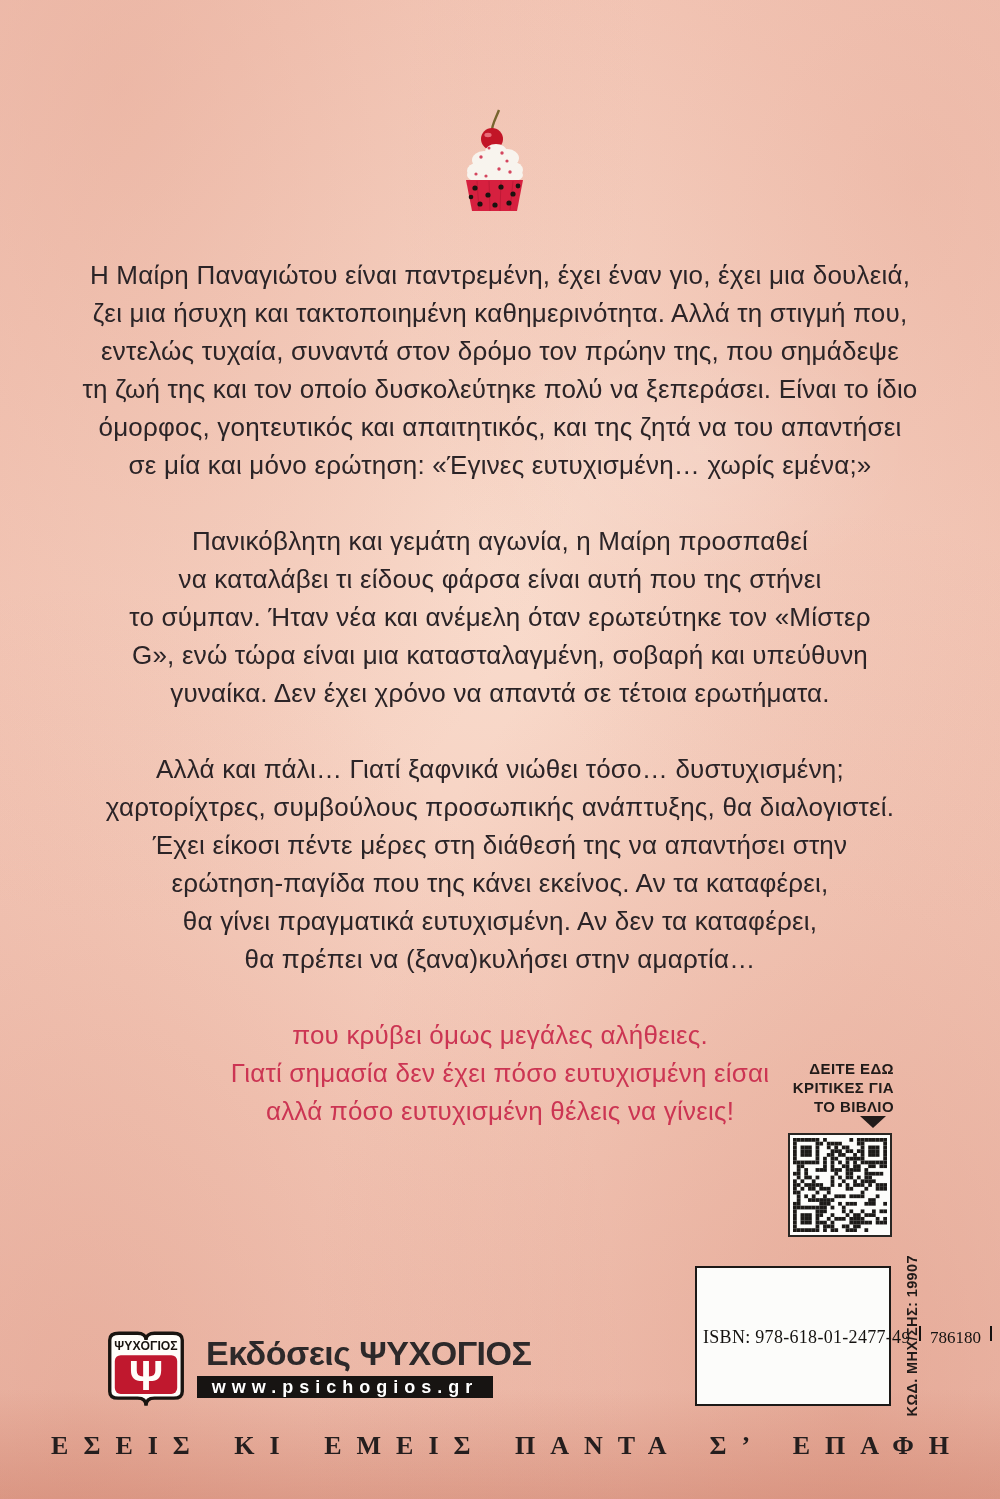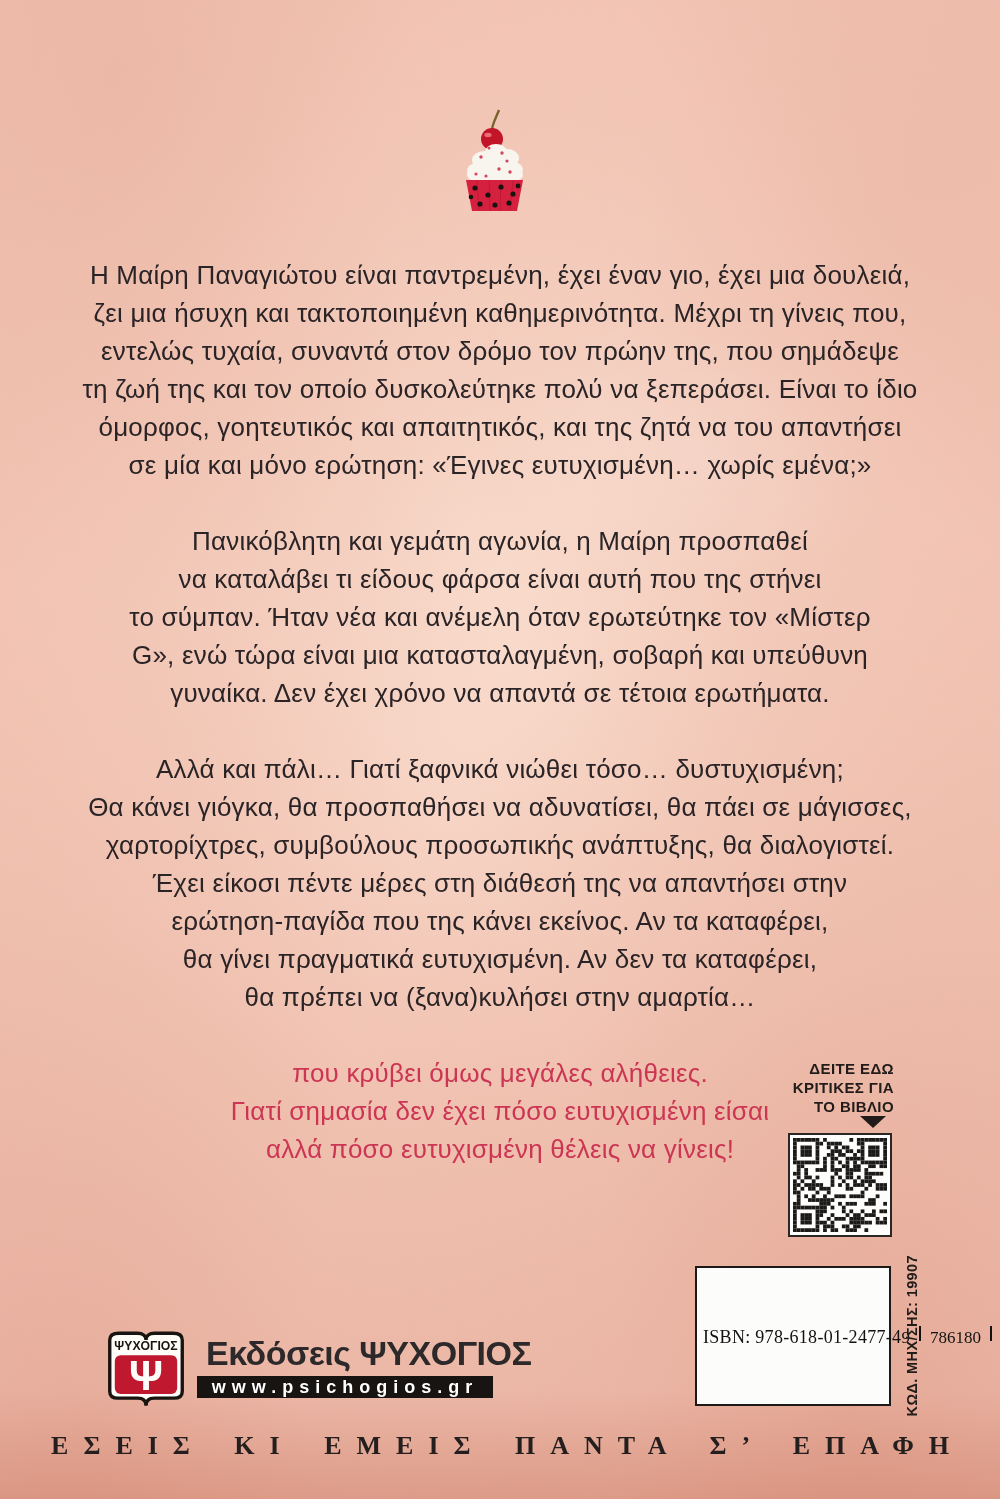--- a/index.html
+++ b/index.html
@@ -113,36 +113,35 @@
         <circle cx="40" cy="97" r="2.6"></circle>
       <circle cx="54" cy="95" r="2.6"></circle>
         <circle cx="63" cy="78" r="2.4"></circle>
       <circle cx="16" cy="89" r="2.3"></circle>
     </g>
   </svg>
 
   <div class="layer synopsis">
     <div class="para">
       <div>Η Μαίρη Παναγιώτου είναι παντρεμένη, έχει έναν γιο, έχει μια δουλειά,</div>
-      <div>ζει μια ήσυχη και τακτοποιημένη καθημερινότητα. Μέχρι τη γίνεις που,</div>
+      <div>ζει μια ήσυχη και τακτοποιημένη καθημερινότητα. Αλλά τη στιγμή που,</div>
       <div>εντελώς τυχαία, συναντά στον δρόμο τον πρώην της, που σημάδεψε</div>
       <div>τη ζωή της και τον οποίο δυσκολεύτηκε πολύ να ξεπεράσει. Είναι το ίδιο</div>
       <div>όμορφος, γοητευτικός και απαιτητικός, και της ζητά να του απαντήσει</div>
       <div>σε μία και μόνο ερώτηση: «Έγινες ευτυχισμένη… χωρίς εμένα;»</div>
     </div>
     <div class="para">
       <div>Πανικόβλητη και γεμάτη αγωνία, η Μαίρη προσπαθεί</div>
       <div>να καταλάβει τι είδους φάρσα είναι αυτή που της στήνει</div>
       <div>το σύμπαν. Ήταν νέα και ανέμελη όταν ερωτεύτηκε τον «Μίστερ</div>
       <div>G», ενώ τώρα είναι μια κατασταλαγμένη, σοβαρή και υπεύθυνη</div>
       <div>γυναίκα. Δεν έχει χρόνο να απαντά σε τέτοια ερωτήματα.</div>
     </div>
     <div class="para">
       <div>Αλλά και πάλι… Γιατί ξαφνικά νιώθει τόσο… δυστυχισμένη;</div>
-      <div>Θα κάνει γιόγκα, θα προσπαθήσει να αδυνατίσει, θα πάει σε μάγισσες,</div>
       <div>χαρτορίχτρες, συμβούλους προσωπικής ανάπτυξης, θα διαλογιστεί.</div>
       <div>Έχει είκοσι πέντε μέρες στη διάθεσή της να απαντήσει στην</div>
       <div>ερώτηση-παγίδα που της κάνει εκείνος. Αν τα καταφέρει,</div>
       <div>θα γίνει πραγματικά ευτυχισμένη. Αν δεν τα καταφέρει,</div>
       <div>θα πρέπει να (ξανα)κυλήσει στην αμαρτία…</div>
     </div>
     <div class="quote-block" style="color: rgb(204, 53, 83);">
       <div>που κρύβει όμως μεγάλες αλήθειες.</div>
       <div>Γιατί σημασία δεν έχει πόσο ευτυχισμένη είσαι</div>
       <div>αλλά πόσο ευτυχισμένη θέλεις να γίνεις!</div>

